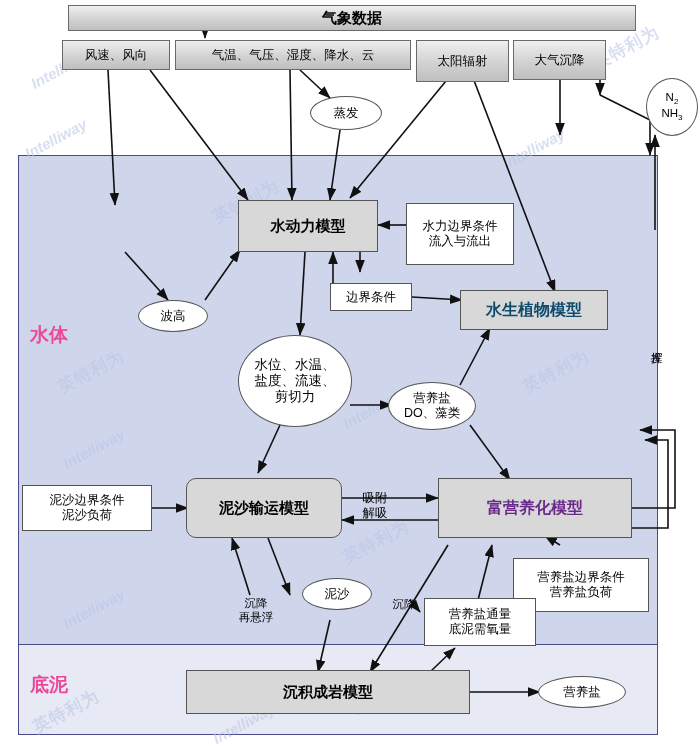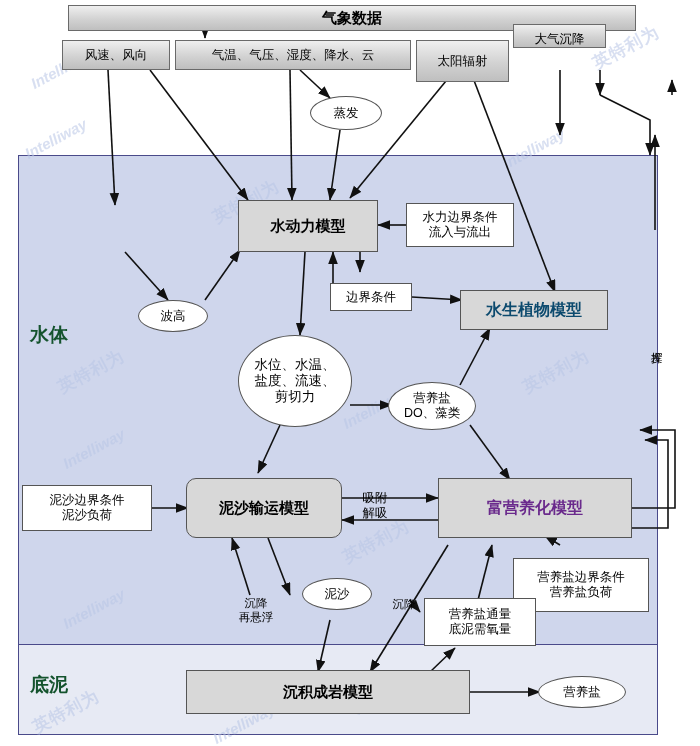--- a/index.html
+++ b/index.html
@@ -52,21 +52,21 @@
   
   #water-panel{
     position:absolute;left:18px;top:155px;width:640px;height:490px;
     background:#cfd6ec;border:1px solid #4a4a8a;box-sizing:border-box;
   }
   #sediment-panel{
     position:absolute;left:18px;top:645px;width:640px;height:90px;
     background:#e7eaf4;border:1px solid #4a4a8a;border-top:none;box-sizing:border-box;
   }
   .panel-label{
-    position:absolute;color:#14532d;font-weight:bold;font-size:19px;
+    position:absolute;color:#ec4899;font-weight:bold;font-size:19px;
   }
 
   .red{color:#0c4a6e;}
   .purple{color:#6a2a8c;}
 
   
   .wm{
     position:absolute;
     color:#b9c6e6;
     opacity:.55;
@@ -188,46 +188,54 @@
 
   <div class="node gradbox f12" style="left:62px;top:40px;width:108px;height:30px;">
     <span>风速、风向</span>
   </div>
   <div class="node gradbox f12" style="left:175px;top:40px;width:236px;height:30px;">
     <span>气温、气压、湿度、降水、云</span>
   </div>
   <div class="node gradbox f12" style="left:416px;top:40px;width:93px;height:42px;">
     <span>太阳辐射</span>
   </div>
-  <div class="node gradbox f12" style="left:513px;top:24px;width:93px;height:24px;align-items:flex-end;">
+  <div class="node gradbox f12" style="left:513px;top:40px;width:93px;height:40px;">
     <span>大气沉降</span>
   </div>
 
   <div class="node ellipse f12" style="left:310px;top:96px;width:72px;height:34px;">
     <span>蒸发</span>
   </div>
 
+  <div class="node ellipse f11" style="left:646px;top:78px;width:52px;height:58px;flex-direction:column;">
+    <div>
+      <span>N</span><sub style="font-size:8px">2</sub>
+    </div>
+    <div>
+      <span>NH</span><sub style="font-size:8px">3</sub>
+    </div>
+  </div>
 
   <div class="node plain f11" style="left:648px;top:322px;width:16px;height:42px;writing-mode:vertical-rl;">
     <span>挥发</span>
   </div>
 
   <div class="panel-label" style="left:30px;top:322px;">
     <span>水体</span>
   </div>
   <div class="panel-label" style="left:30px;top:672px;">
     <span>底泥</span>
   </div>
 
 
   <div class="node box b-main f15" style="left:238px;top:200px;width:140px;height:52px;">
     <span>水动力模型</span>
   </div>
 
-  <div class="node boxlight f12" style="left:406px;top:203px;width:108px;height:44px;white-space:pre-line;">
+  <div class="node boxlight f12" style="left:406px;top:203px;width:108px;height:62px;white-space:pre-line;">
     <span>水力边界条件
 流入与流出</span>
   </div>
 
   <div class="node boxlight f12" style="left:330px;top:283px;width:82px;height:28px;">
     <span>边界条件</span>
   </div>
 
   <div class="node box b-main f16 red" style="left:460px;top:290px;width:148px;height:40px;">
     <span>水生植物模型</span>

